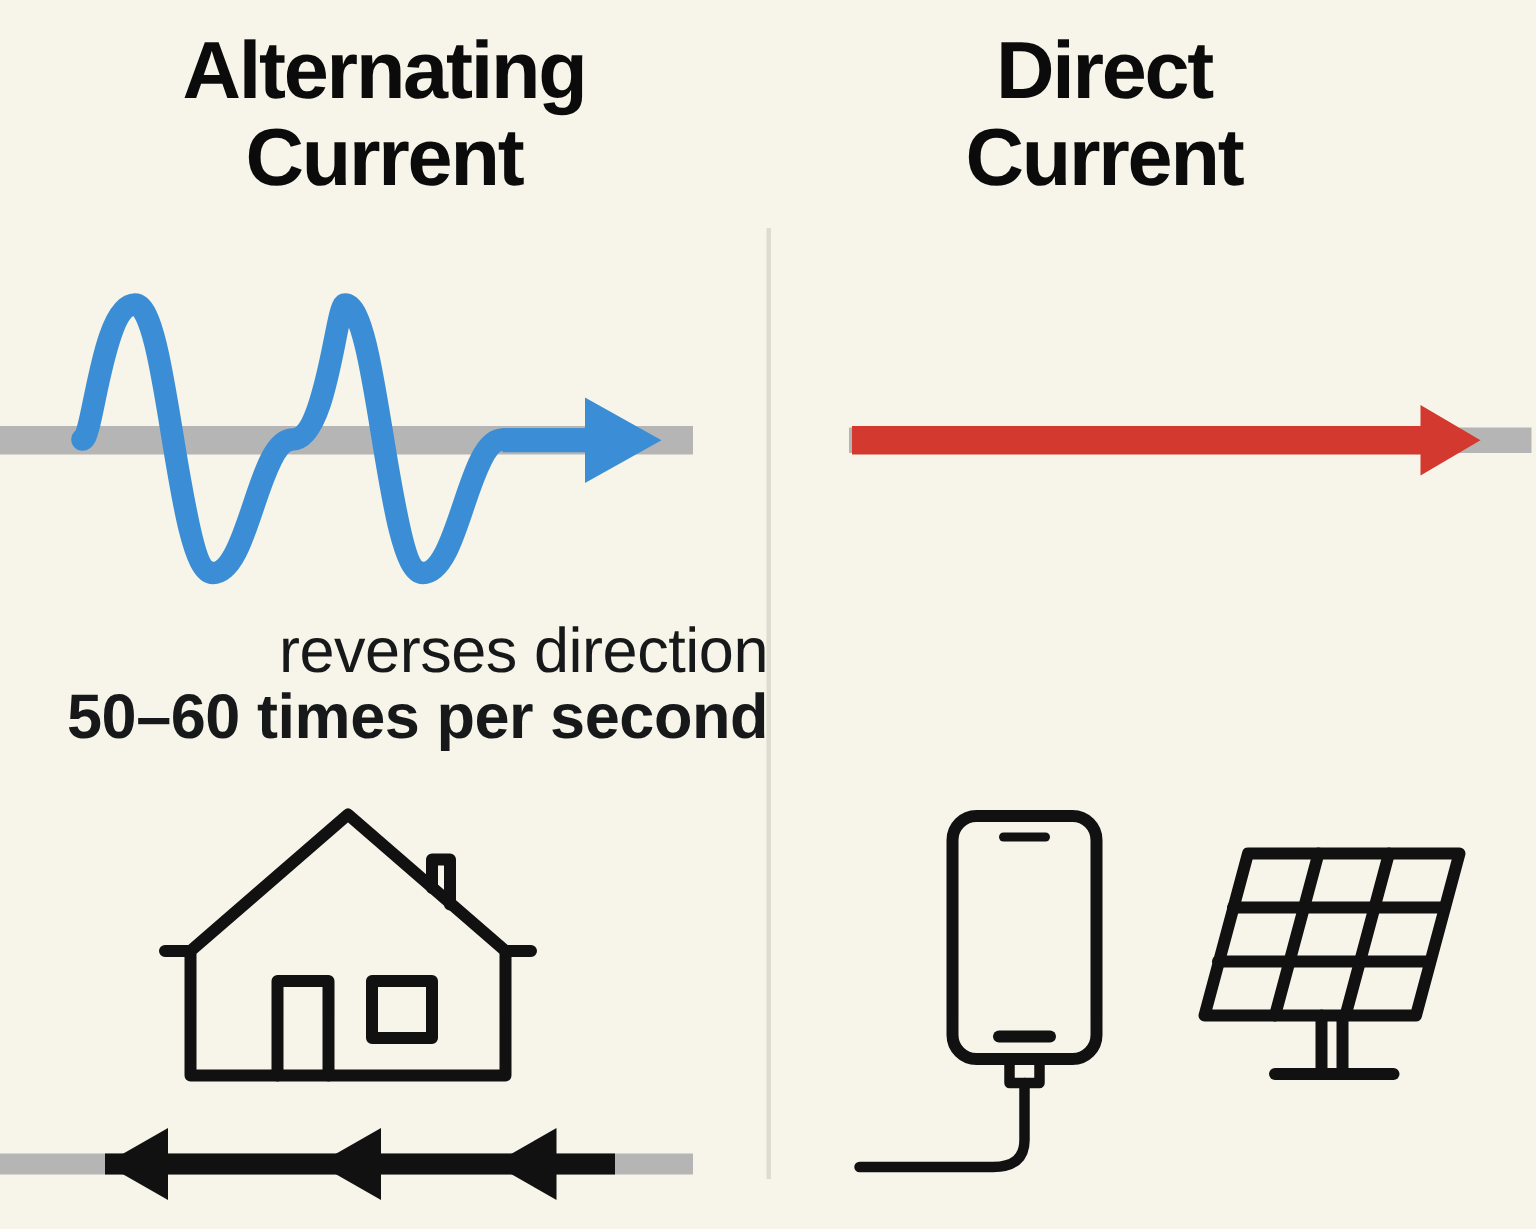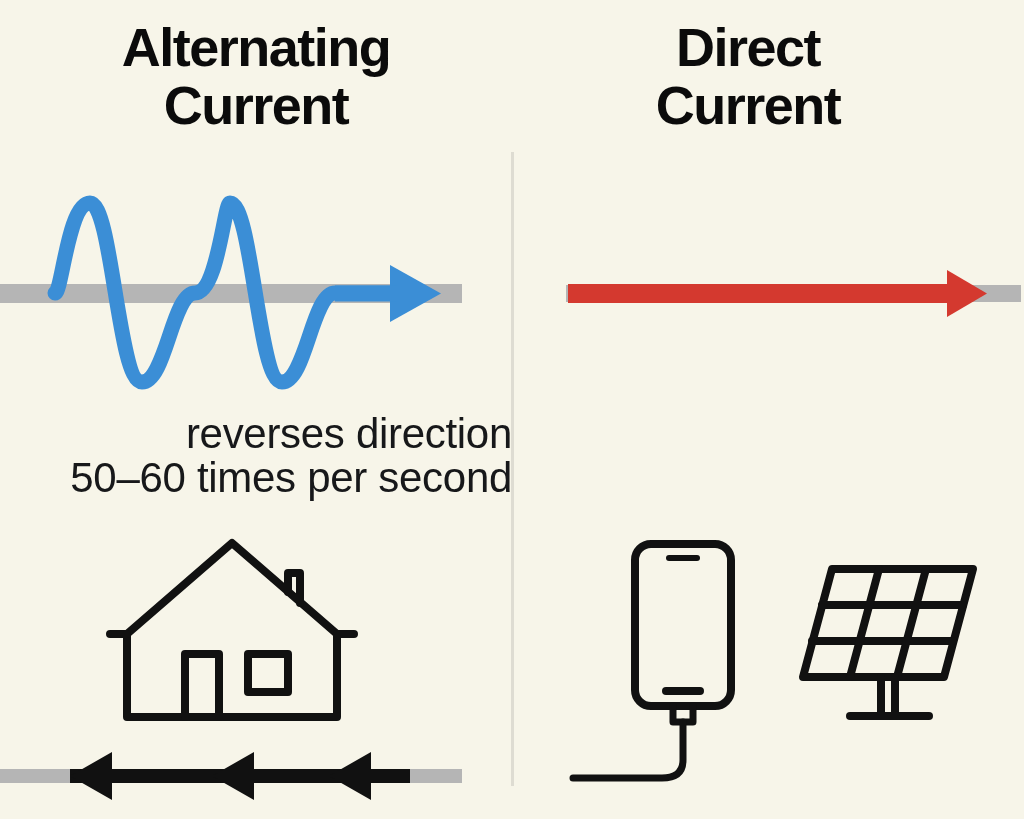--- a/index.html
+++ b/index.html
@@ -21,21 +21,21 @@
     height: 591px;
     background: #f7f5e9;
   }
   .panel {
     position: absolute;
     top: 0;
     height: 819px;
     width: 512px;
   }
   .panel-ac { left: 0; }
-  .panel-dc { left: 492px; }
+  .panel-dc { left: 480px; }
 
   .divider {
     position: absolute;
     left: 511px;
     top: 152px;
     width: 3px;
     height: 634px;
     background: #dedcd2;
   }
 
@@ -61,21 +61,21 @@
     width: 512px;
     text-align: right;
     font-size: 42px;
     line-height: 44px;
     color: #17181a;
     letter-spacing: -0.3px;
   }
   .caption-ac { top: 412px; }
   .caption-dc { top: 412px; }
   .caption .l1 { display: block; }
-  .caption .l2 { display: block; }
+  .caption .l2 { display: block; font-weight: bold; }
 
   .svg-layer {
     position: absolute;
     left: 0;
     top: 0;
     width: 1024px;
     height: 819px;
     pointer-events: none;
   }
 </style>

